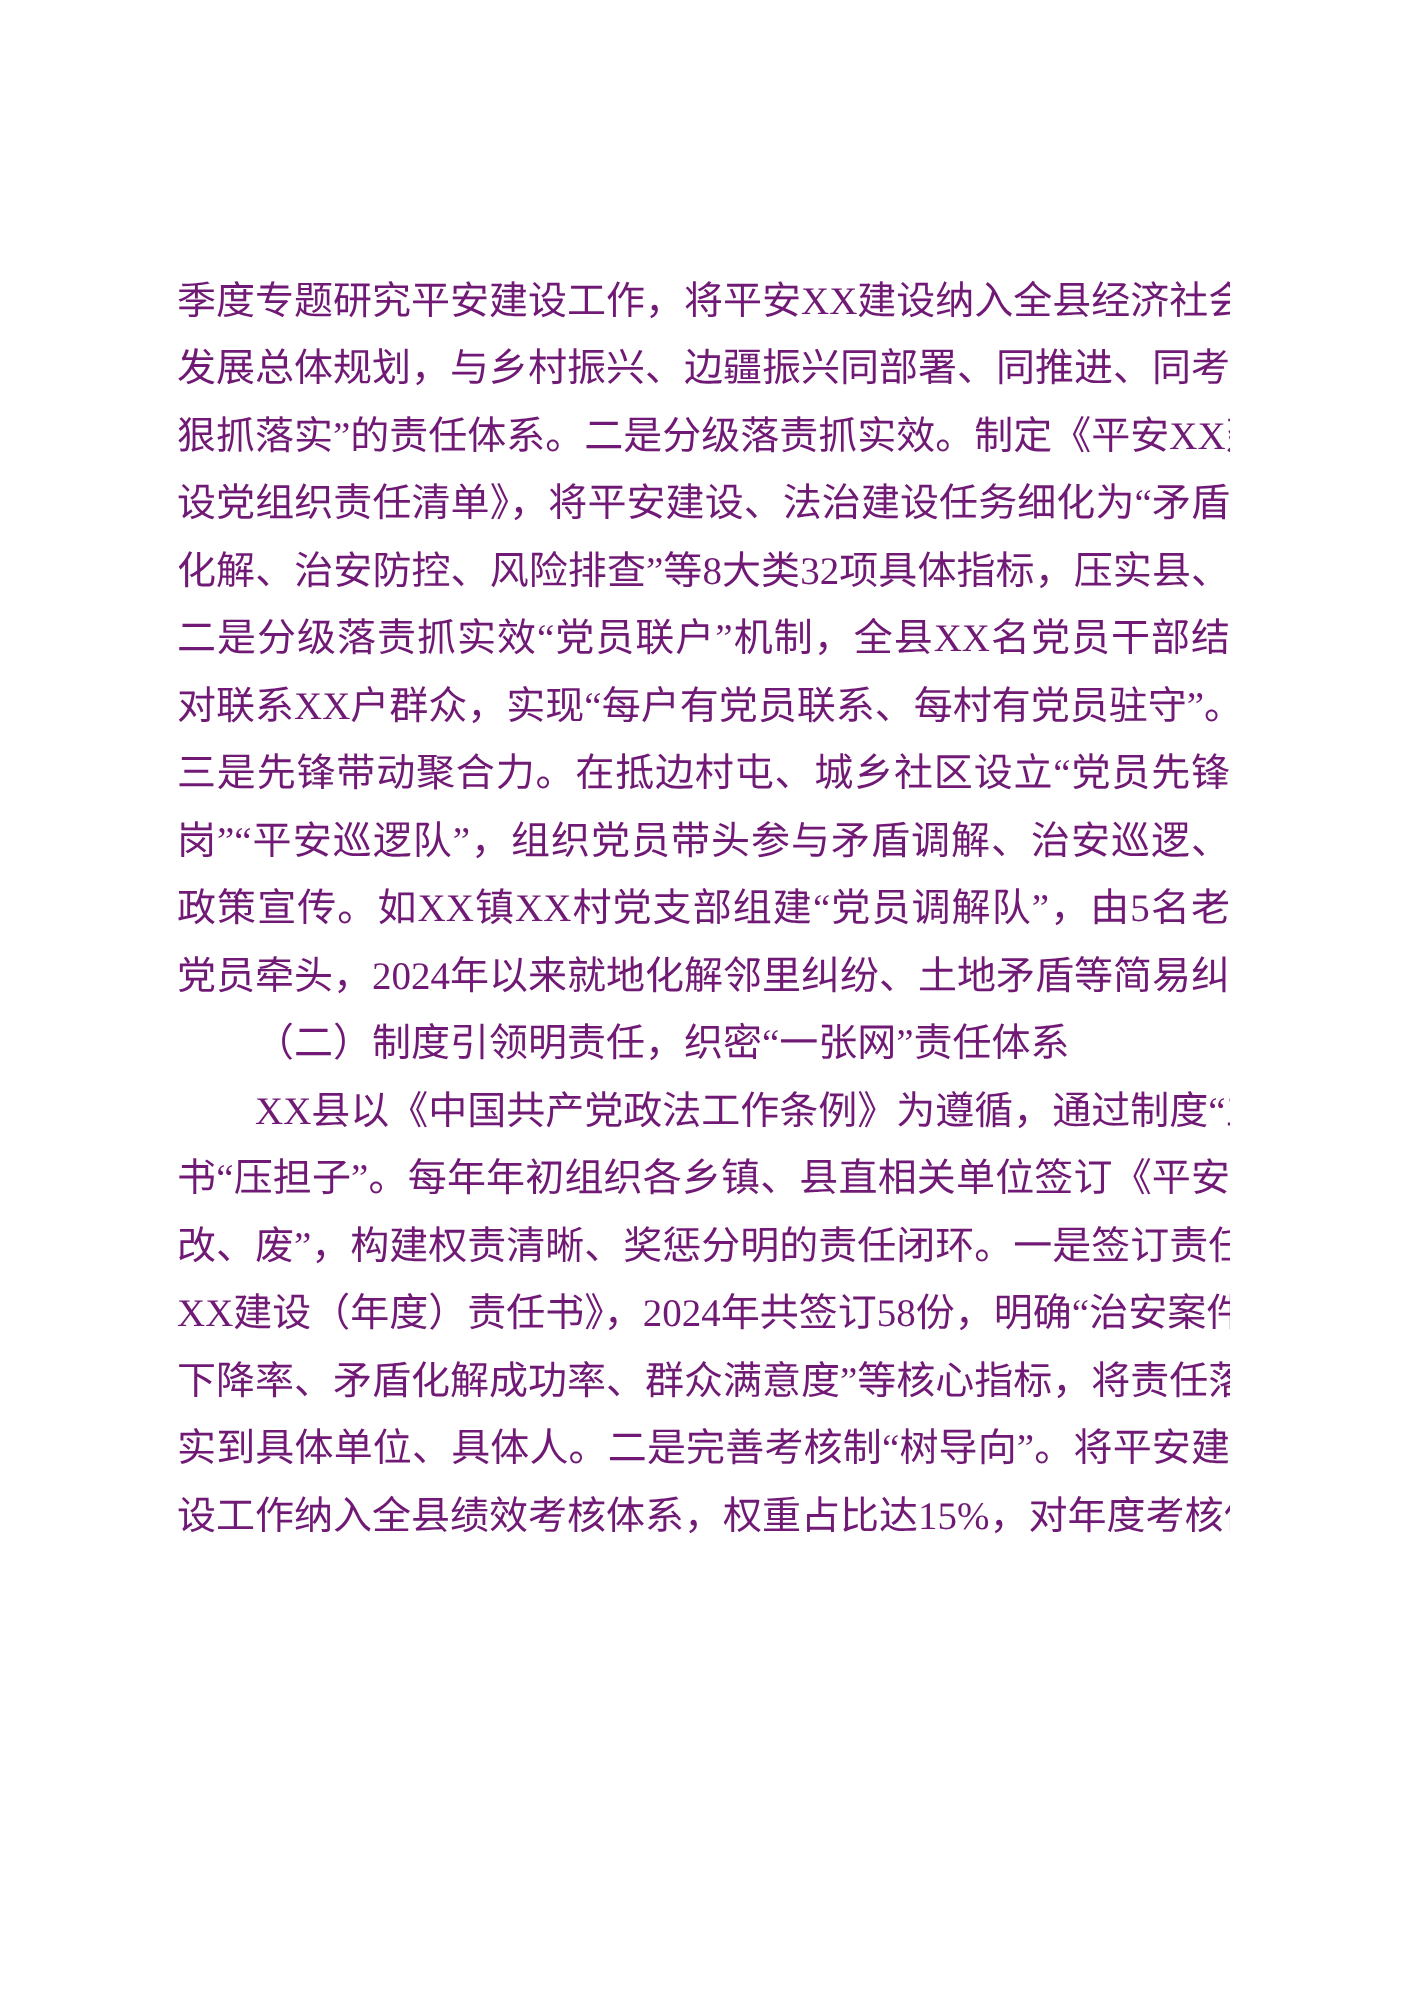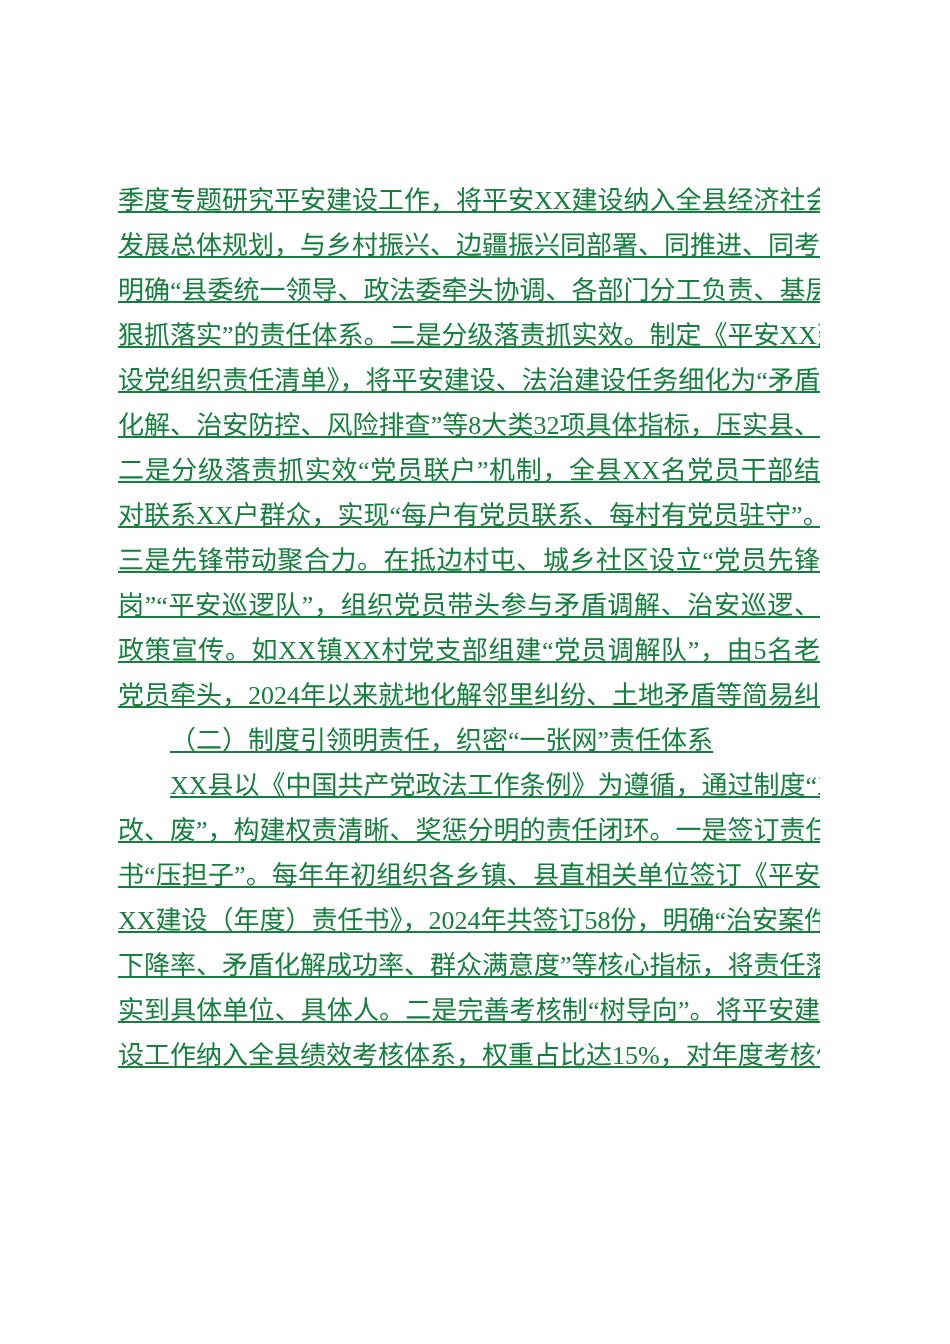--- a/index.html
+++ b/index.html
@@ -44,35 +44,34 @@
     -moz-text-align-last: left;
   }
   .line.indent {
     text-indent: 2em;
   }
 </style>
 </head>
 <body>
 
 <div class="page" style="background: rgb(255, 255, 255);">
-  <div class="doc" style="color: #15803d; text-decoration: underline;">
+  <div class="doc" style="color: #701a75;">
       <div class="line">季度专题研究平安建设工作，将平安XX建设纳入全县经济社会</div>
       <div class="line">发展总体规划，与乡村振兴、边疆振兴同部署、同推进、同考核，</div>
-      <div class="line">明确“县委统一领导、政法委牵头协调、各部门分工负责、基层</div>
       <div class="line">狠抓落实”的责任体系。二是分级落责抓实效。制定《平安XX建</div>
       <div class="line">设党组织责任清单》，将平安建设、法治建设任务细化为“矛盾</div>
       <div class="line">化解、治安防控、风险排查”等8大类32项具体指标，压实县、</div>
       <div class="line">二是分级落责抓实效“党员联户”机制，全县XX名党员干部结</div>
       <div class="line">对联系XX户群众，实现“每户有党员联系、每村有党员驻守”。</div>
       <div class="line">三是先锋带动聚合力。在抵边村屯、城乡社区设立“党员先锋</div>
       <div class="line">岗”“平安巡逻队”，组织党员带头参与矛盾调解、治安巡逻、</div>
       <div class="line">政策宣传。如XX镇XX村党支部组建“党员调解队”，由5名老</div>
       <div class="line">党员牵头，2024年以来就地化解邻里纠纷、土地矛盾等简易纠</div>
       <div class="line indent no-just">（二）制度引领明责任，织密“一张网”责任体系</div>
       <div class="line indent">XX县以《中国共产党政法工作条例》为遵循，通过制度“立</div>
+      <div class="line">书“压担子”。每年年初组织各乡镇、县直相关单位签订《平安</div>
       <div class="line">改、废”，构建权责清晰、奖惩分明的责任闭环。一是签订责任</div>
-      <div class="line">书“压担子”。每年年初组织各乡镇、县直相关单位签订《平安</div>
       <div class="line">XX建设（年度）责任书》，2024年共签订58份，明确“治安案件</div>
       <div class="line">下降率、矛盾化解成功率、群众满意度”等核心指标，将责任落</div>
       <div class="line">实到具体单位、具体人。二是完善考核制“树导向”。将平安建</div>
       <div class="line">设工作纳入全县绩效考核体系，权重占比达15%，对年度考核优</div>
     </div>
 </div>
 
 </body></html>

